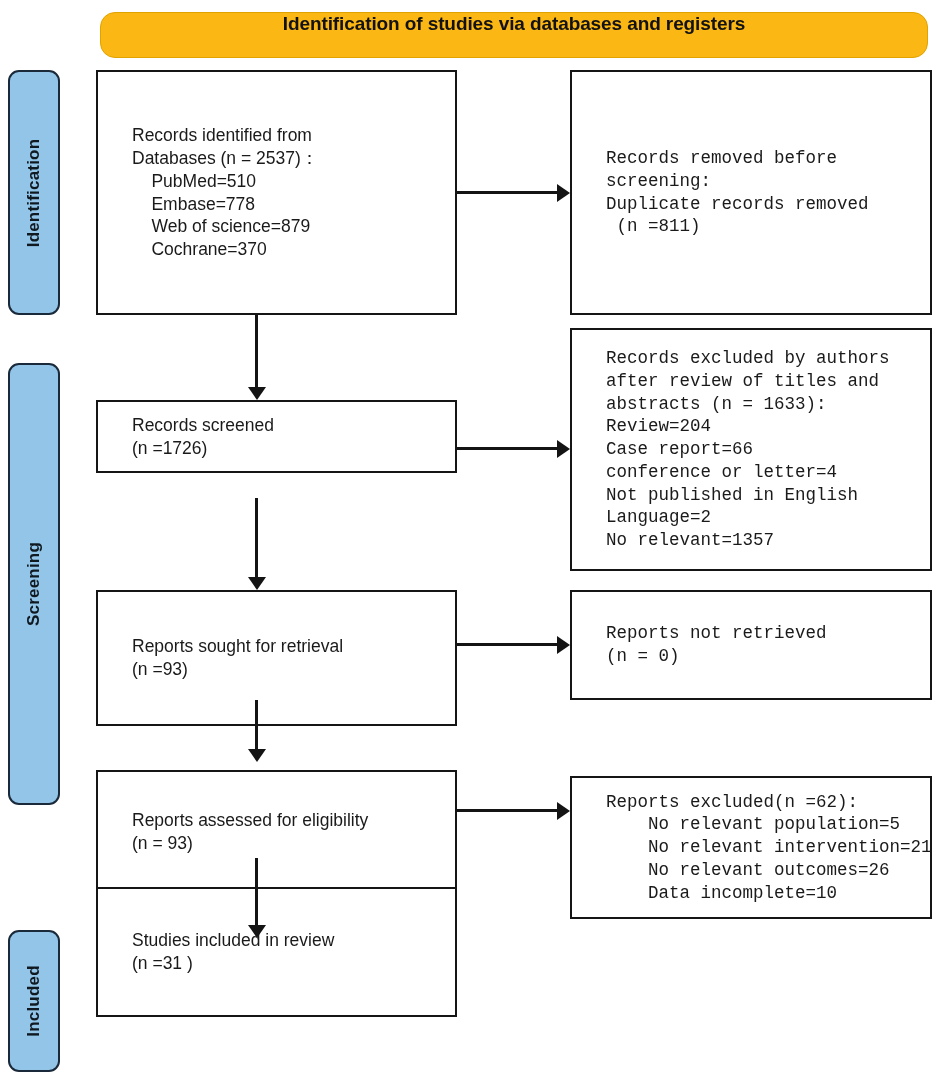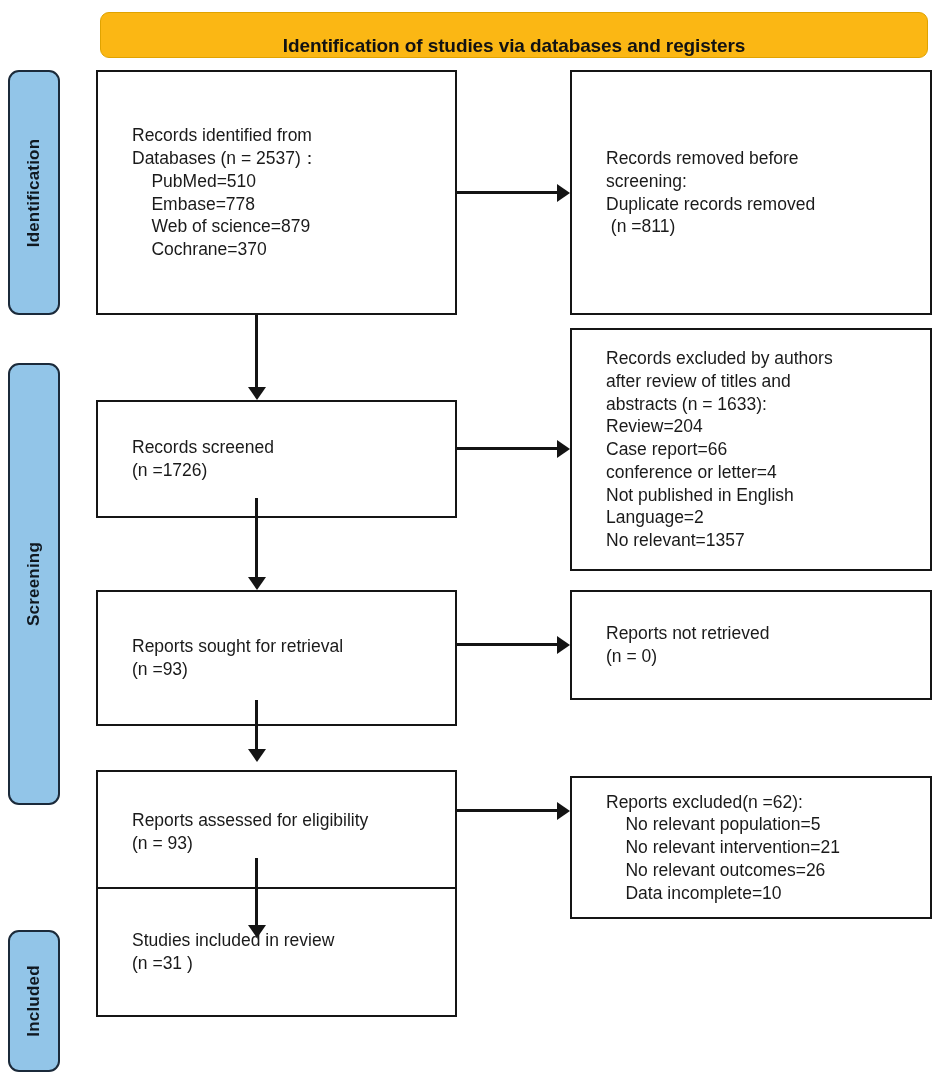--- a/index.html
+++ b/index.html
@@ -17,23 +17,23 @@
     background:#ffffff;
   }
 
   
   .banner{
     position:absolute;
     left:100px; top:12px;
     width:828px; height:46px;
     background:#FBB714;
     border:1px solid #E0A300;
-    border-radius:9px;
+    border-radius:15px;
     display:flex;
-    align-items:flex-end;
+    align-items:flex-start;
     justify-content:center;
     box-sizing:border-box;
   }
   .banner-text{
     font-size:19px;
     font-weight:bold;
     color:#121212;
     letter-spacing:-0.1px;
     white-space:nowrap;
   }
@@ -77,25 +77,25 @@
     line-height:1.30;
     color:#1a1a1a;
     white-space:pre;
     padding-left:34px;
     padding-right:6px;
   }
 
   
   .col-left  { left:96px;  width:361px; }
   
-  .col-right { left:570px; width:362px; }
+  .col-right { left:570px; width:362px;font-family:Liberation Mono, monospace; }
 
   #box-identified   { top:70px;  height:245px; }
   #box-removed      { top:70px;  height:245px; }
-  #box-screened     { top:400px; height:118px;  }
+  #box-screened     { top:400px; height:73px;  }
   #box-excluded     { top:328px; height:243px; }
   #box-sought       { top:590px; height:136px; }
   #box-notretrieved { top:590px; height:110px; }
   #box-assessed     { top:770px; height:124px;  }
   #box-repexcluded  { top:776px; height:143px; }
   #box-included     { top:887px; height:130px; }
 
   
   .line{ position:absolute; background:#141414; }
   .vline{ width:3px; }

